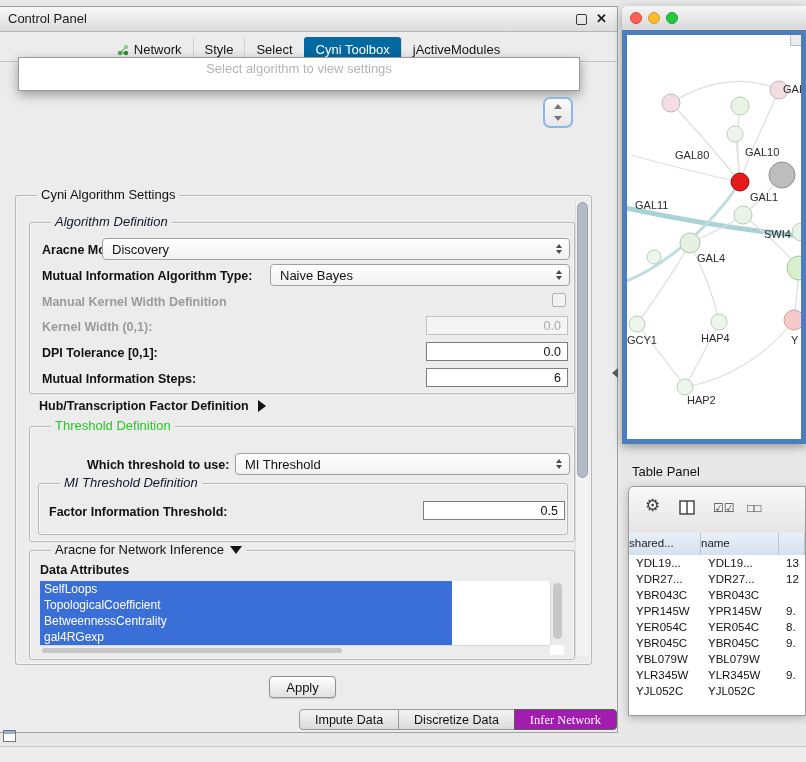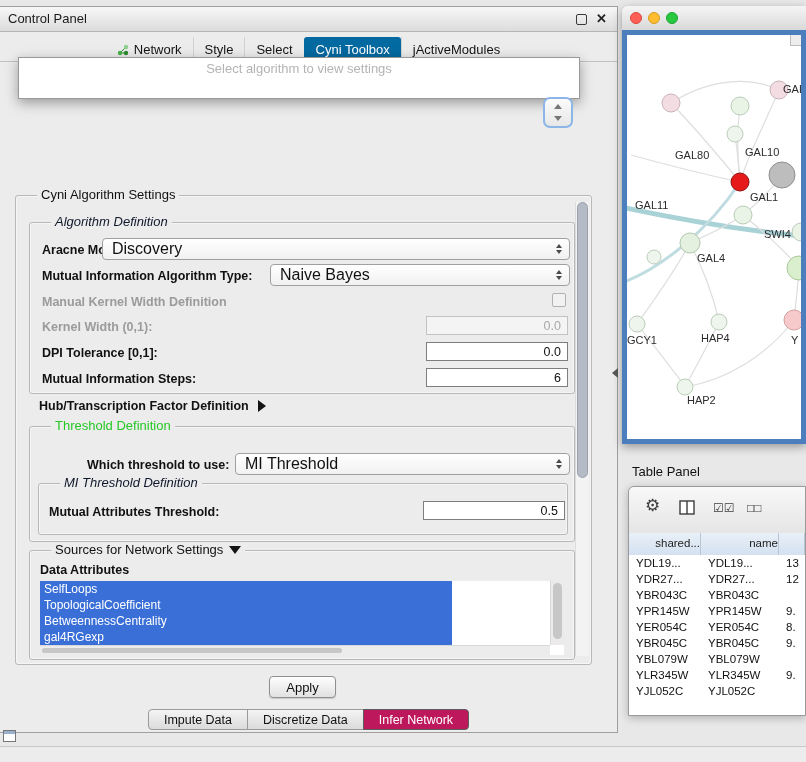--- a/index.html
+++ b/index.html
@@ -17,21 +17,21 @@
   #cp-close{position:absolute;right:10px;top:4px;font-size:13px;font-weight:bold;color:#222;}
 
   #cp-tabbar{position:absolute;left:0;top:26px;right:0;height:28px;display:flex;
     justify-content:center;align-items:flex-end;border-bottom:1px solid #c2c2c2;}
   .tab{font-size:13px;padding:5px 11px 4px;color:#141414;display:flex;align-items:center;gap:5px;white-space:nowrap;}
   .tab + .tab{border-left:1px solid #d2d2d2;}
   .tab.active{background:#0369a1;color:#fff;border-radius:3px 3px 0 0;border-left-color:transparent;}
 
   
   #algo-popup{position:absolute;left:18px;top:50px;width:560px;background:#fff;
-    border:1px solid #999;box-shadow:0 4px 12px rgba(0,0,0,.35);z-index:20;padding-bottom:20px;}
+    border:1px solid #999;box-shadow:0 4px 12px rgba(0,0,0,.35);z-index:20;padding-bottom:12px;}
   .popup-header{font-size:13px;color:#b4b4b4;text-align:center;padding:3px 0 2px;}
   .popup-item{font-size:13px;line-height:15.5px;padding:0 4px;color:#000;}
   .popup-item.bold{font-weight:bold;}
 
   #focus-spinner{position:absolute;left:543px;top:90px;width:26px;height:27px;
     border:2.5px solid #8cb6e8;border-radius:7px;background:linear-gradient(#fbfbfb,#e7e7e7);z-index:25;}
   #focus-spinner .up{position:absolute;left:9px;top:5px;width:0;height:0;
     border-left:4px solid transparent;border-right:4px solid transparent;border-bottom:5px solid #767676;}
   #focus-spinner .dn{position:absolute;left:9px;bottom:5px;width:0;height:0;
     border-left:4px solid transparent;border-right:4px solid transparent;border-top:5px solid #767676;}
@@ -47,21 +47,21 @@
   #settings-group{left:15px;top:188px;width:575px;height:468px;}
   #settings-scroll{position:absolute;right:2px;top:6px;width:13px;height:454px;
     background:#f3f3f3;border-left:1px solid #dcdcdc;}
   #settings-thumb{position:absolute;left:1px;right:1px;top:0;height:276px;
     background:#b4bbc7;border:1px solid #99a1ad;border-radius:6px;box-sizing:border-box;}
 
   .flabel{position:absolute;font-size:12.5px;font-weight:bold;white-space:nowrap;color:#111;}
   .flabel.disabled{color:#9b9b9b;}
 
   .combo{position:absolute;height:22px;border:1px solid #a0a0a0;border-radius:4px;
-    background:linear-gradient(#ffffff,#f1f1f1);box-sizing:border-box;font-size:16px;
+    background:linear-gradient(#ffffff,#f1f1f1);box-sizing:border-box;font-size:13px;
     display:flex;align-items:center;padding-left:9px;}
   .stepper{position:absolute;right:7px;top:0;bottom:0;display:flex;flex-direction:column;justify-content:center;gap:2px;}
   .stepper i{display:block;width:0;height:0;border-left:3.5px solid transparent;border-right:3.5px solid transparent;}
   .stepper .s-up{border-bottom:4px solid #4a4a4a;}
   .stepper .s-dn{border-top:4px solid #4a4a4a;}
 
   .tfield{position:absolute;height:19px;border:1px solid #7e7e7e;background:#fff;
     box-sizing:border-box;font-size:12.5px;text-align:right;padding:2px 6px 0 4px;}
   .tfield.disabled{background:#f4f4f4;color:#a8a8a8;border-color:#c2c2c2;}
 
@@ -95,26 +95,26 @@
   .attr-item{height:16px;line-height:16px;font-size:12px;color:#fff;background:#3a6fd8;padding-left:4px;white-space:nowrap;}
   #attr-vscroll{position:absolute;right:0;top:0;width:14px;bottom:10px;background:#eceaea;border-left:1px solid #d8d8d8;box-sizing:border-box;}
   #attr-vthumb{position:absolute;left:2px;top:2px;width:9px;height:56px;background:#c7c7c7;border-radius:5px;}
   #attr-hscroll{position:absolute;left:0;bottom:0;right:14px;height:10px;background:#ececec;border-top:1px solid #d8d8d8;box-sizing:border-box;}
   #attr-hthumb{position:absolute;left:2px;top:2px;width:300px;height:5px;background:#c7c7c7;border-radius:3px;}
 
   #apply-btn{position:absolute;left:269px;top:669px;width:67px;height:22px;border:1px solid #8f8f8f;
     border-radius:4px;background:linear-gradient(#fefefe,#e1e1e1);font-size:13px;text-align:center;
     line-height:21px;box-shadow:0 1px 1px rgba(0,0,0,.15);box-sizing:border-box;}
 
-  #bottom-tabs{position:absolute;left:0;right:0;top:702px;display:flex;justify-content:center;}
+  #bottom-tabs{position:absolute;left:0;right:0;top:702px;display:flex;justify-content:flex-end;}
   .btab{font-size:12.5px;height:21px;line-height:20px;padding:0 15px;border:1px solid #9a9a9a;
     background:linear-gradient(#f4f4f4,#dbdbdb);margin-left:-1px;box-sizing:border-box;white-space:nowrap;}
   .btab.first{border-radius:4px 0 0 4px;margin-left:0;}
   .btab.last{border-radius:0 4px 4px 0;}
-  .btab.active{background:#be185d;color:#fff;border-color:#5c5c5c;}
+  .btab.active{background:#a21caf;color:#fff;border-color:#5c5c5c;font-family:Liberation Serif, serif;}
 
   
   #net-window{left:622px;top:6px;width:184px;height:438px;background:#fff;
     border-radius:6px 0 0 0;box-shadow:0 3px 10px rgba(0,0,0,.35);}
   #net-titlebar{position:absolute;left:0;top:0;right:0;height:24px;
     background:linear-gradient(#f5f5f5,#d9d9d9);border-radius:6px 0 0 0;border-bottom:1px solid #b9b9b9;}
   .light{position:absolute;top:6px;width:12px;height:12px;border-radius:50%;box-sizing:border-box;}
   #light-red{left:8px;background:#ff5f57;border:1px solid #dd4640;}
   #light-yellow{left:26px;background:#febc2e;border:1px solid #d89b23;}
   #light-green{left:44px;background:#28c840;border:1px solid #1da432;}
@@ -131,21 +131,21 @@
   #tbl-toolbar{position:absolute;left:0;top:0;right:0;height:46px;
     background:linear-gradient(#f8f8f8,#e5e5e5);border-bottom:1px solid #c6c6c6;border-radius:6px 0 0 0;}
   .tool-ic{position:absolute;top:13px;font-size:15px;color:#3c3c3c;line-height:16px;}
   #ic-gear{left:16px;font-size:17px;top:11px;}
   #ic-cols{left:50px;top:13px;}
   #ic-checked{left:84px;font-size:12px;letter-spacing:0;}
   #ic-unchecked{left:118px;font-size:12px;}
   #tbl-head{position:absolute;left:0;top:46px;right:0;height:22px;display:grid;
     grid-template-columns:72px 78px 1fr;background:linear-gradient(#e9f0f8,#d3e1f0);
     border-bottom:1px solid #a9b8c8;}
-  .hcell{font-size:11.5px;line-height:21px;text-align:right;border-right:1px solid #b9c6d4;
+  .hcell{font-size:11.5px;line-height:21px;text-align:left;border-right:1px solid #b9c6d4;
     overflow:hidden;white-space:nowrap;color:#222;}
   #tbl-body{position:absolute;left:0;top:68px;right:0;bottom:0;background:#fff;}
   .trow{display:grid;grid-template-columns:72px 78px 1fr;height:16px;}
   .tcell{font-size:11.5px;line-height:16px;padding-left:7px;white-space:nowrap;overflow:hidden;}
 
   
   #status-bar{left:0;top:746px;width:806px;height:16px;background:#ececec;border-top:1px solid #c9c9c9;}
   #mini-window-icon{left:3px;top:730px;width:13px;height:12px;border:1px solid #777;background:#fff;box-sizing:border-box;}
   #mini-window-icon i{position:absolute;left:0;right:0;top:0;height:3px;background:#9ab0cc;display:block;}
   #splitter-arrow{left:612px;top:368px;width:0;height:0;border-top:5px solid transparent;
@@ -243,28 +243,28 @@
       <div id="combo-which" class="combo">
         <span>MI Threshold</span>
         <span class="stepper">
             <i class="s-up"></i>
             <i class="s-dn"></i>
           </span>
       </div>
 
       <div id="mi-group" class="group">
         <span class="gtitle t-blue">MI Threshold Definition</span>
-        <span id="lbl-mithr" class="flabel">Mutual Attributes Threshold:</span>
+        <span id="lbl-mithr" class="flabel">Factor Information Threshold:</span>
         <div id="fld-mithr" class="tfield">0.5</div>
       </div>
     </div>
 
     <div id="src-group" class="group">
       <span class="gtitle">
-        <span>Sources for Network Settings</span>
+        <span>Aracne for Network Inference</span>
         <span id="src-caret"></span>
       </span>
       <span id="lbl-attrs">Data Attributes</span>
       <div id="attr-list">
         <div id="attr-items">
             <div class="attr-item">SelfLoops</div>
             <div class="attr-item">TopologicalCoefficient</div>
             <div class="attr-item">BetweennessCentrality</div>
             <div class="attr-item">gal4RGexp</div>
           </div>

